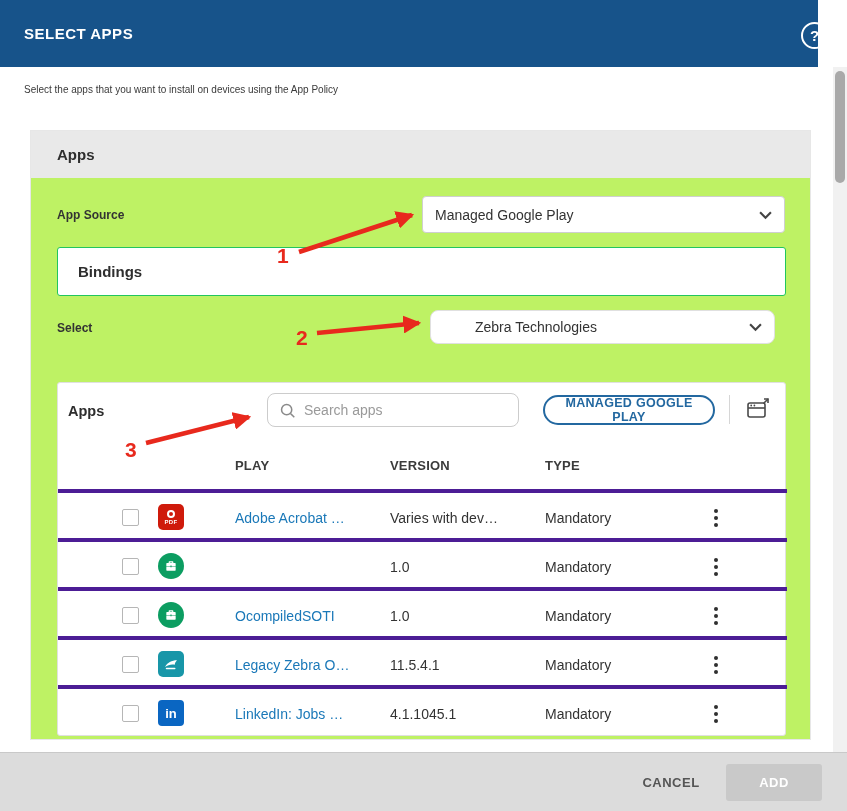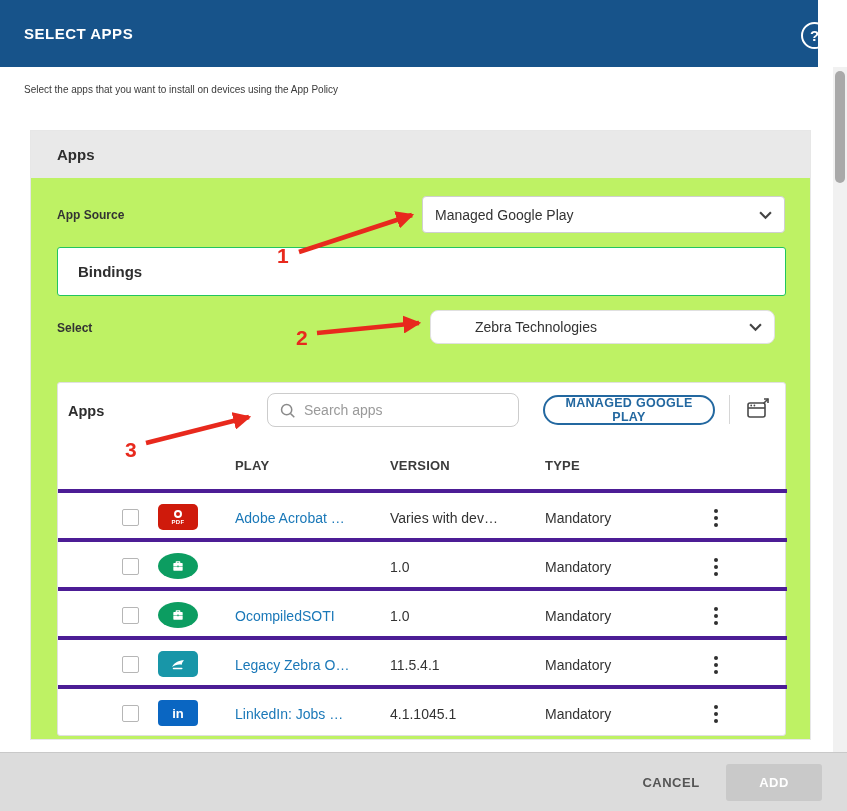--- a/index.html
+++ b/index.html
@@ -52,21 +52,21 @@
   .vdiv { position:absolute; left:671px; top:12px; width:1px; height:29px; background:#d6d6d6; }
   .store-icon { position:absolute; left:686px; top:13px; width:28px; height:28px; cursor:pointer; }
 
   .thead { position:absolute; left:0; top:64px; width:729px; height:37px; }
   .thead span { position:absolute; top:0; height:37px; display:flex; align-items:center;
                 font-size:13px; font-weight:bold; color:#3b3b3b; letter-spacing:.2px; }
   .rows { position:absolute; left:0; top:106px; width:729px; }
   .trow { position:relative; width:729px; height:49px; border-top:4px solid #4c1d95; }
   .cb { position:absolute; left:64px; top:16px; width:17px; height:17px; border:1.5px solid #b6b6b6;
         border-radius:2px; background:#fff; cursor:pointer; }
-  .appicon { position:absolute; left:100px; top:11px; width:40px; height:26px; border-radius:5px;
+  .appicon { position:absolute; left:100px; top:11px; width:26px; height:26px; border-radius:5px;
              display:flex; align-items:center; justify-content:center; flex-direction:column; }
   .cell { position:absolute; top:0; height:49px; display:flex; align-items:center; font-size:14px; color:#333; }
   .cell.name { left:177px; color:#1a78b8; cursor:pointer; }
   .cell.ver  { left:332px; }
   .cell.typ  { left:487px; }
   .kebab { position:absolute; left:649px; top:12px; width:18px; height:25px; display:flex; flex-direction:column;
            align-items:center; justify-content:center; gap:3px; cursor:pointer; }
   .kebab i { width:4px; height:4px; border-radius:50%; background:#2f2f2f; }
 
   

